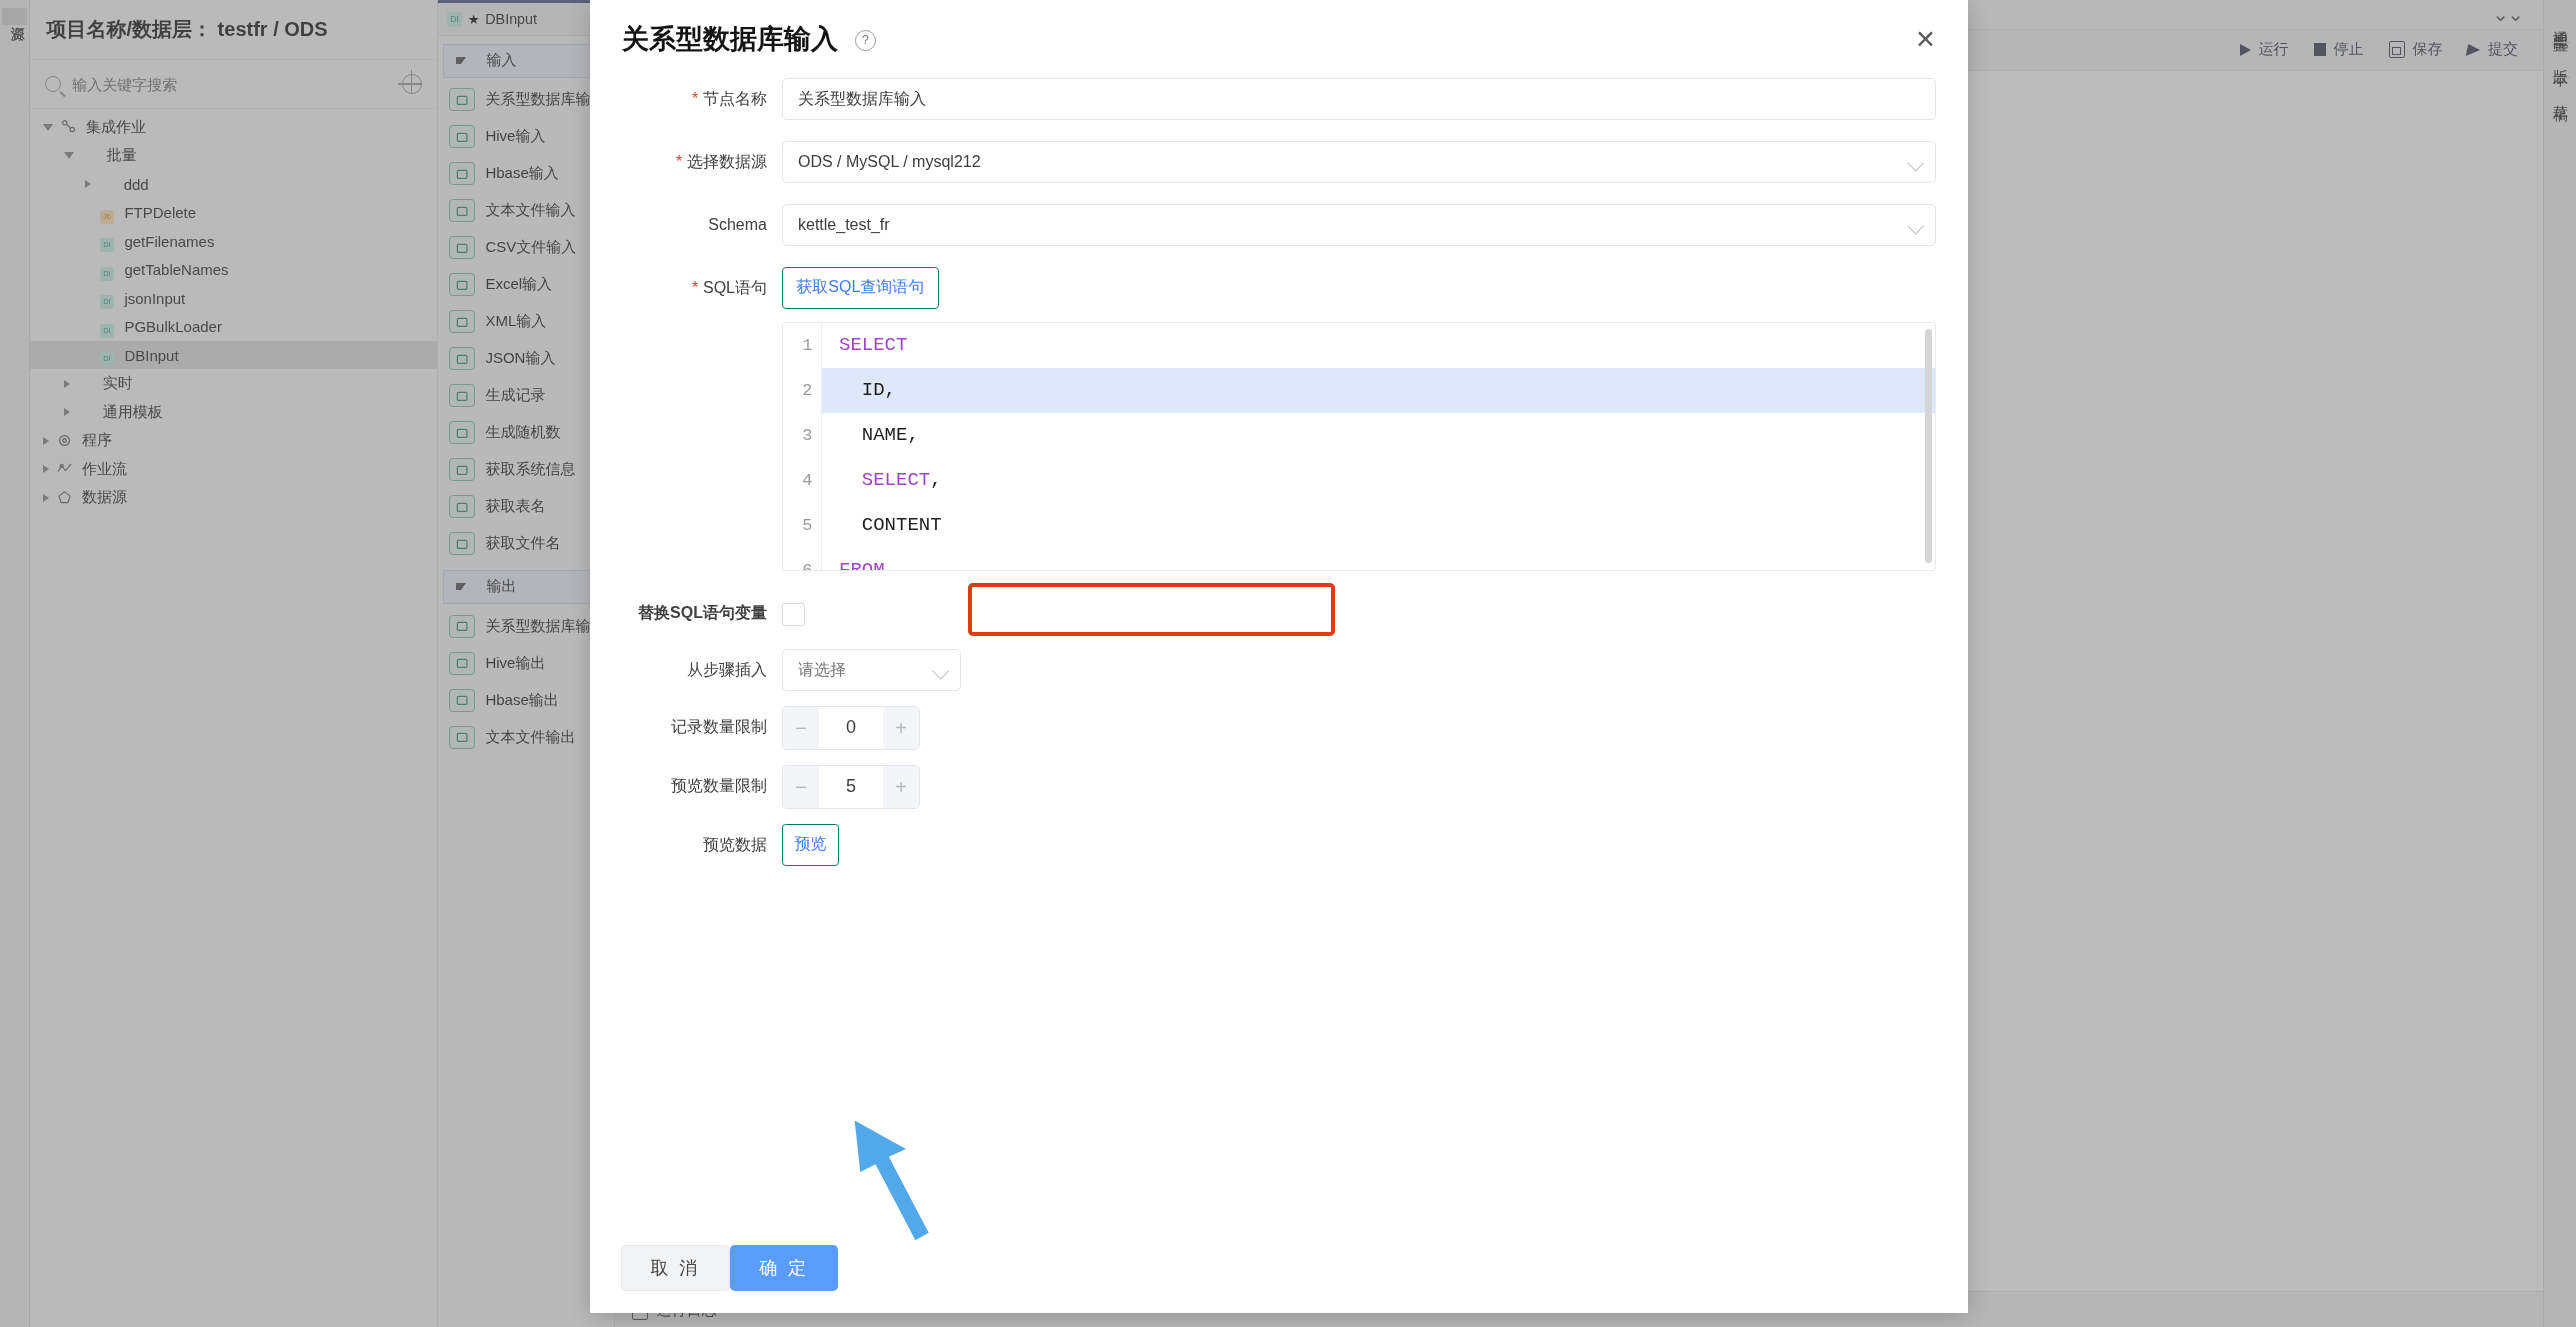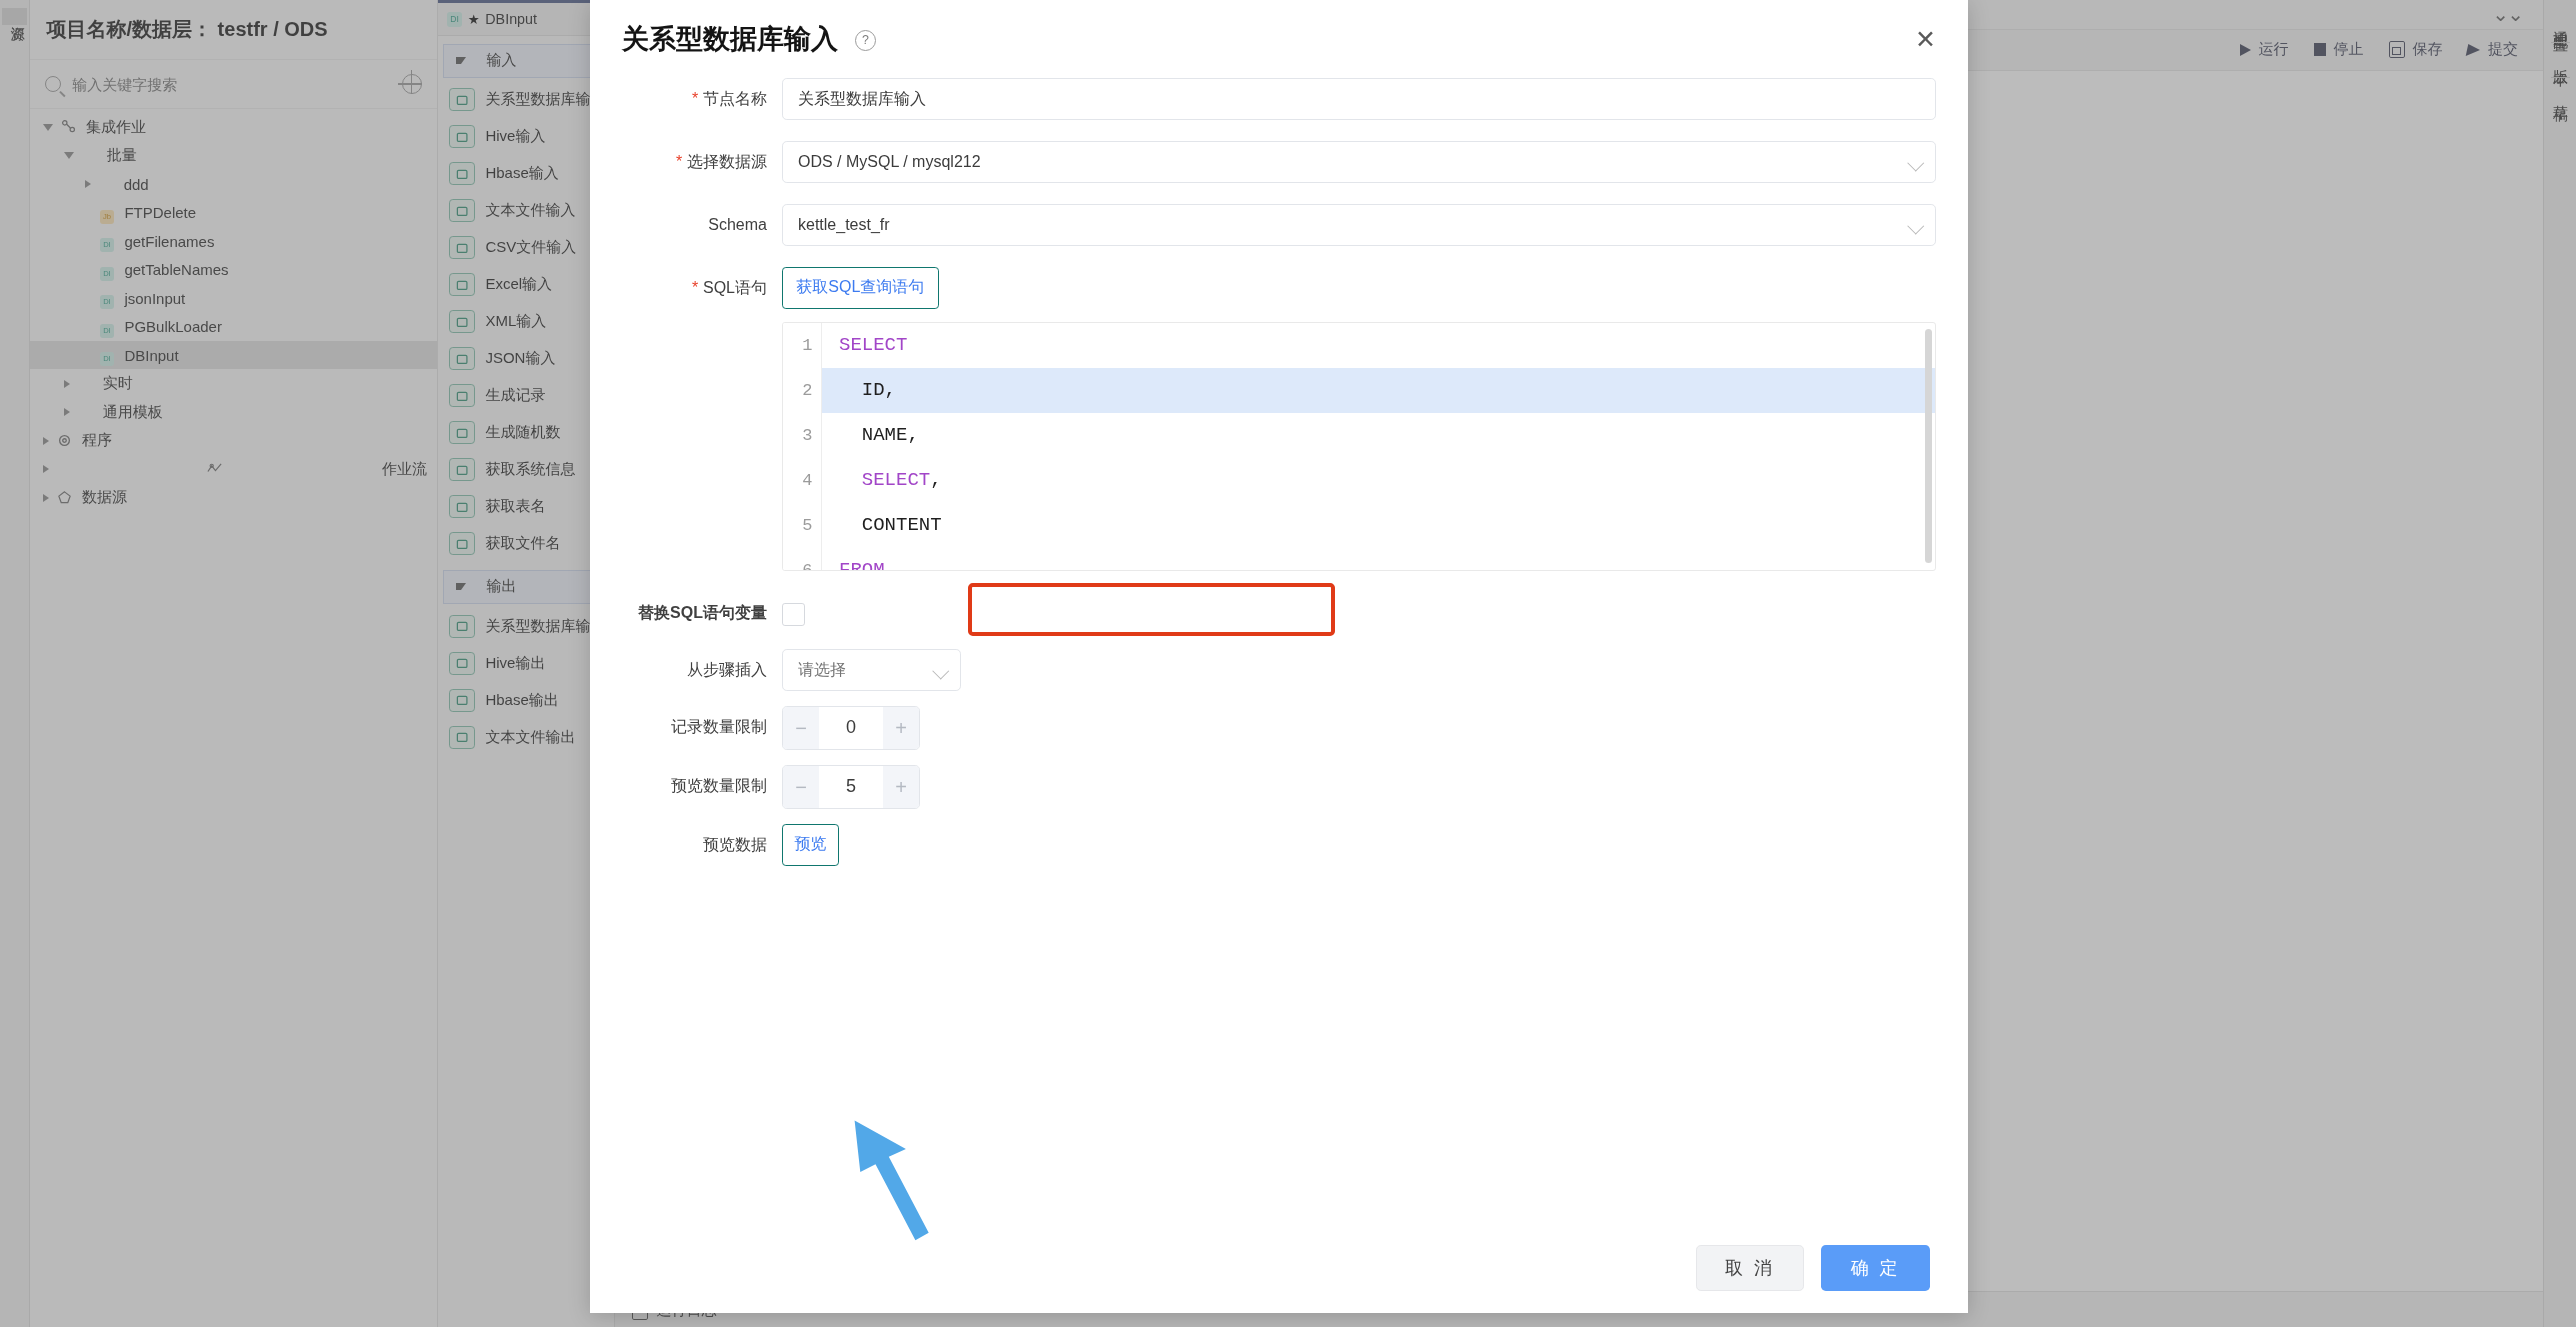--- a/index.html
+++ b/index.html
@@ -306,22 +306,22 @@
   }
 
   .redbox {
     position: absolute; left: 378px; top: 583px;
     width: 367px; height: 53px;
     border: 4.8px solid #e03a17; border-radius: 4.8px;
     box-sizing: border-box; pointer-events: none;
   }
 
   .modal-foot {
-    height: 91px; display: flex; align-items: center; justify-content: flex-end;
-    gap: 17px; padding-right: 38px; padding-left: 31px;
+    height: 91px; display: flex; align-items: center; 
+    padding-right: 38px; padding-left: 31px;
   }
   .btn {
     height: 46px; padding: 0 28.5px; border-radius: 4.8px; border: 1px solid transparent;
     font-size: 18px; cursor: pointer; letter-spacing: 2.9px;
     font-family: "Liberation Sans", sans-serif;
   }
   .btn-cancel { background: #f2f3f5; color: #444; border-color: #e6e7ea; }
   .btn-ok { background: #5a9cf8; color: #ffffff; }
 
   
@@ -406,21 +406,21 @@
             <span>通用模板</span>
           </div>
           <div class="tnode" style="padding-left: 13.3px;">
             <span class="caret "></span>
             <span class="tico"><svg width="15" height="15" viewBox="0 0 16 16">
                 <circle cx="8" cy="8" r="5.2" fill="none" stroke="#6b6b6b" stroke-width="1.4"></circle>
                 <circle cx="8" cy="8" r="1.9" fill="none" stroke="#6b6b6b" stroke-width="1.4"></circle>
               </svg></span>
             <span>程序</span>
           </div>
-          <div class="tnode" style="padding-left: 13.3px; justify-content: space-between;">
+          <div class="tnode" style="padding-left: 13.3px;">
             <span class="caret "></span>
             <span class="tico"><svg width="16" height="13.3" viewBox="0 0 17 14">
                 <polyline points="1,10 5,4 9,9 15,2" fill="none" stroke="#6b6b6b" stroke-width="1.3"></polyline>
                 <circle cx="5" cy="4" r="1.7" fill="none" stroke="#6b6b6b" stroke-width="1.2"></circle>
               </svg></span>
             <span>作业流</span>
           </div>
           <div class="tnode" style="padding-left: 13.3px;">
             <span class="caret "></span>
             <span class="tico"><svg width="15" height="15" viewBox="0 0 16 16">

